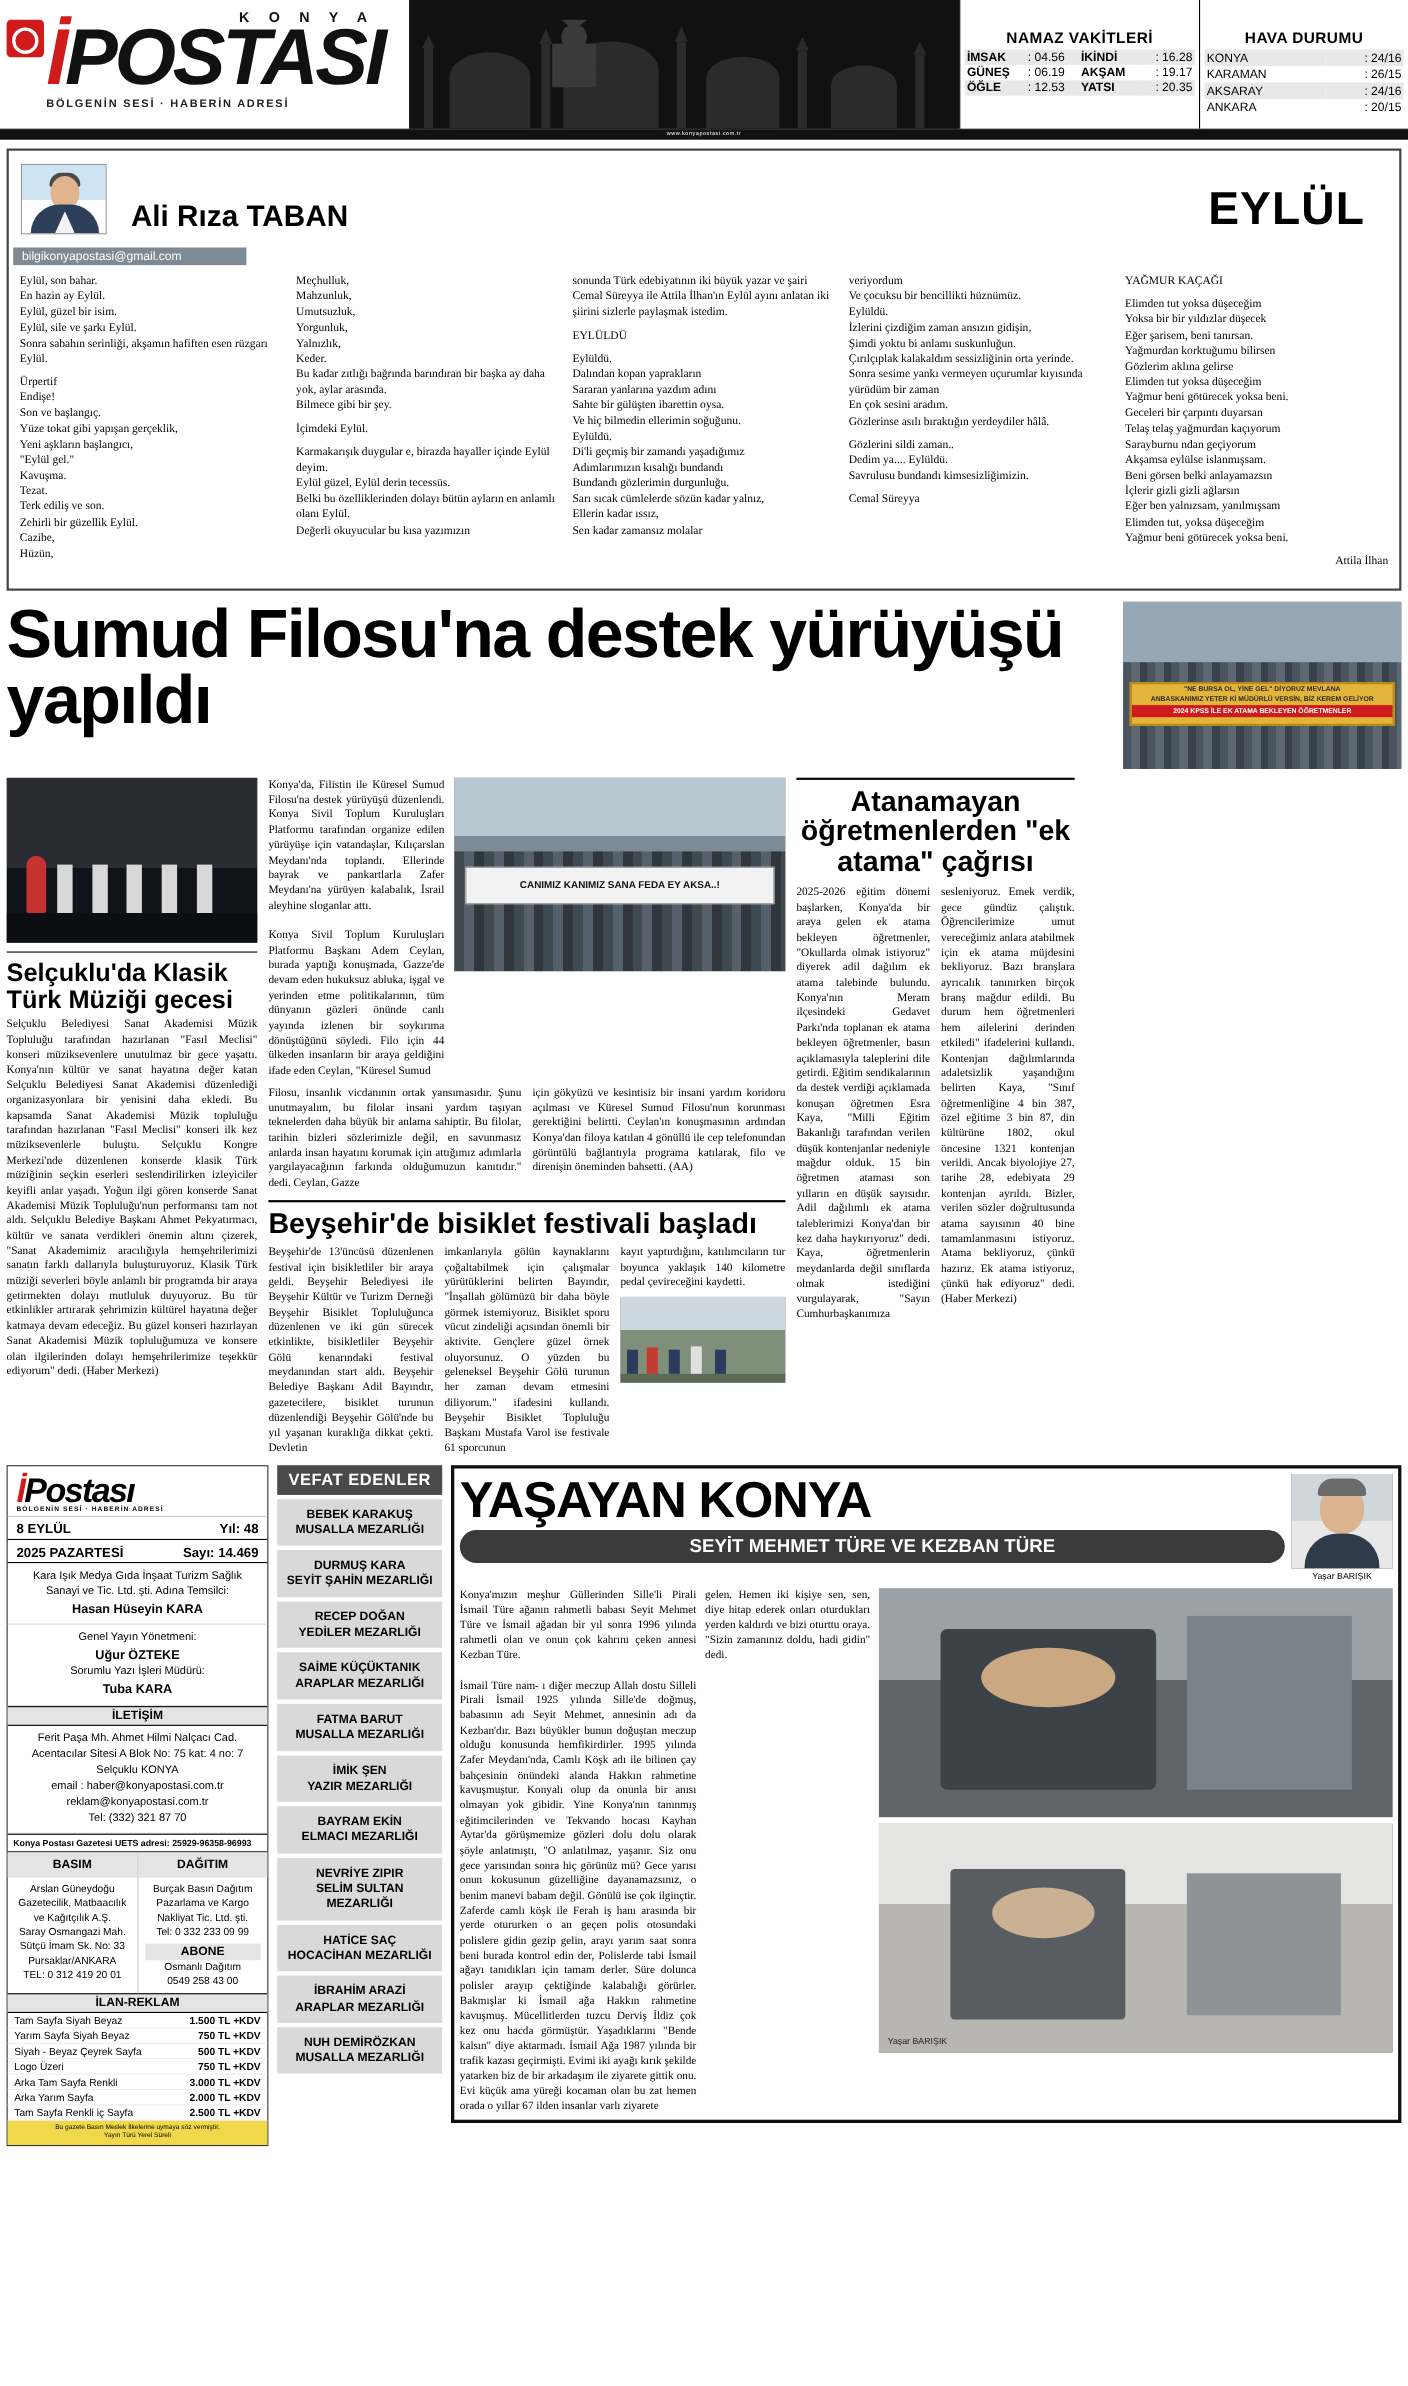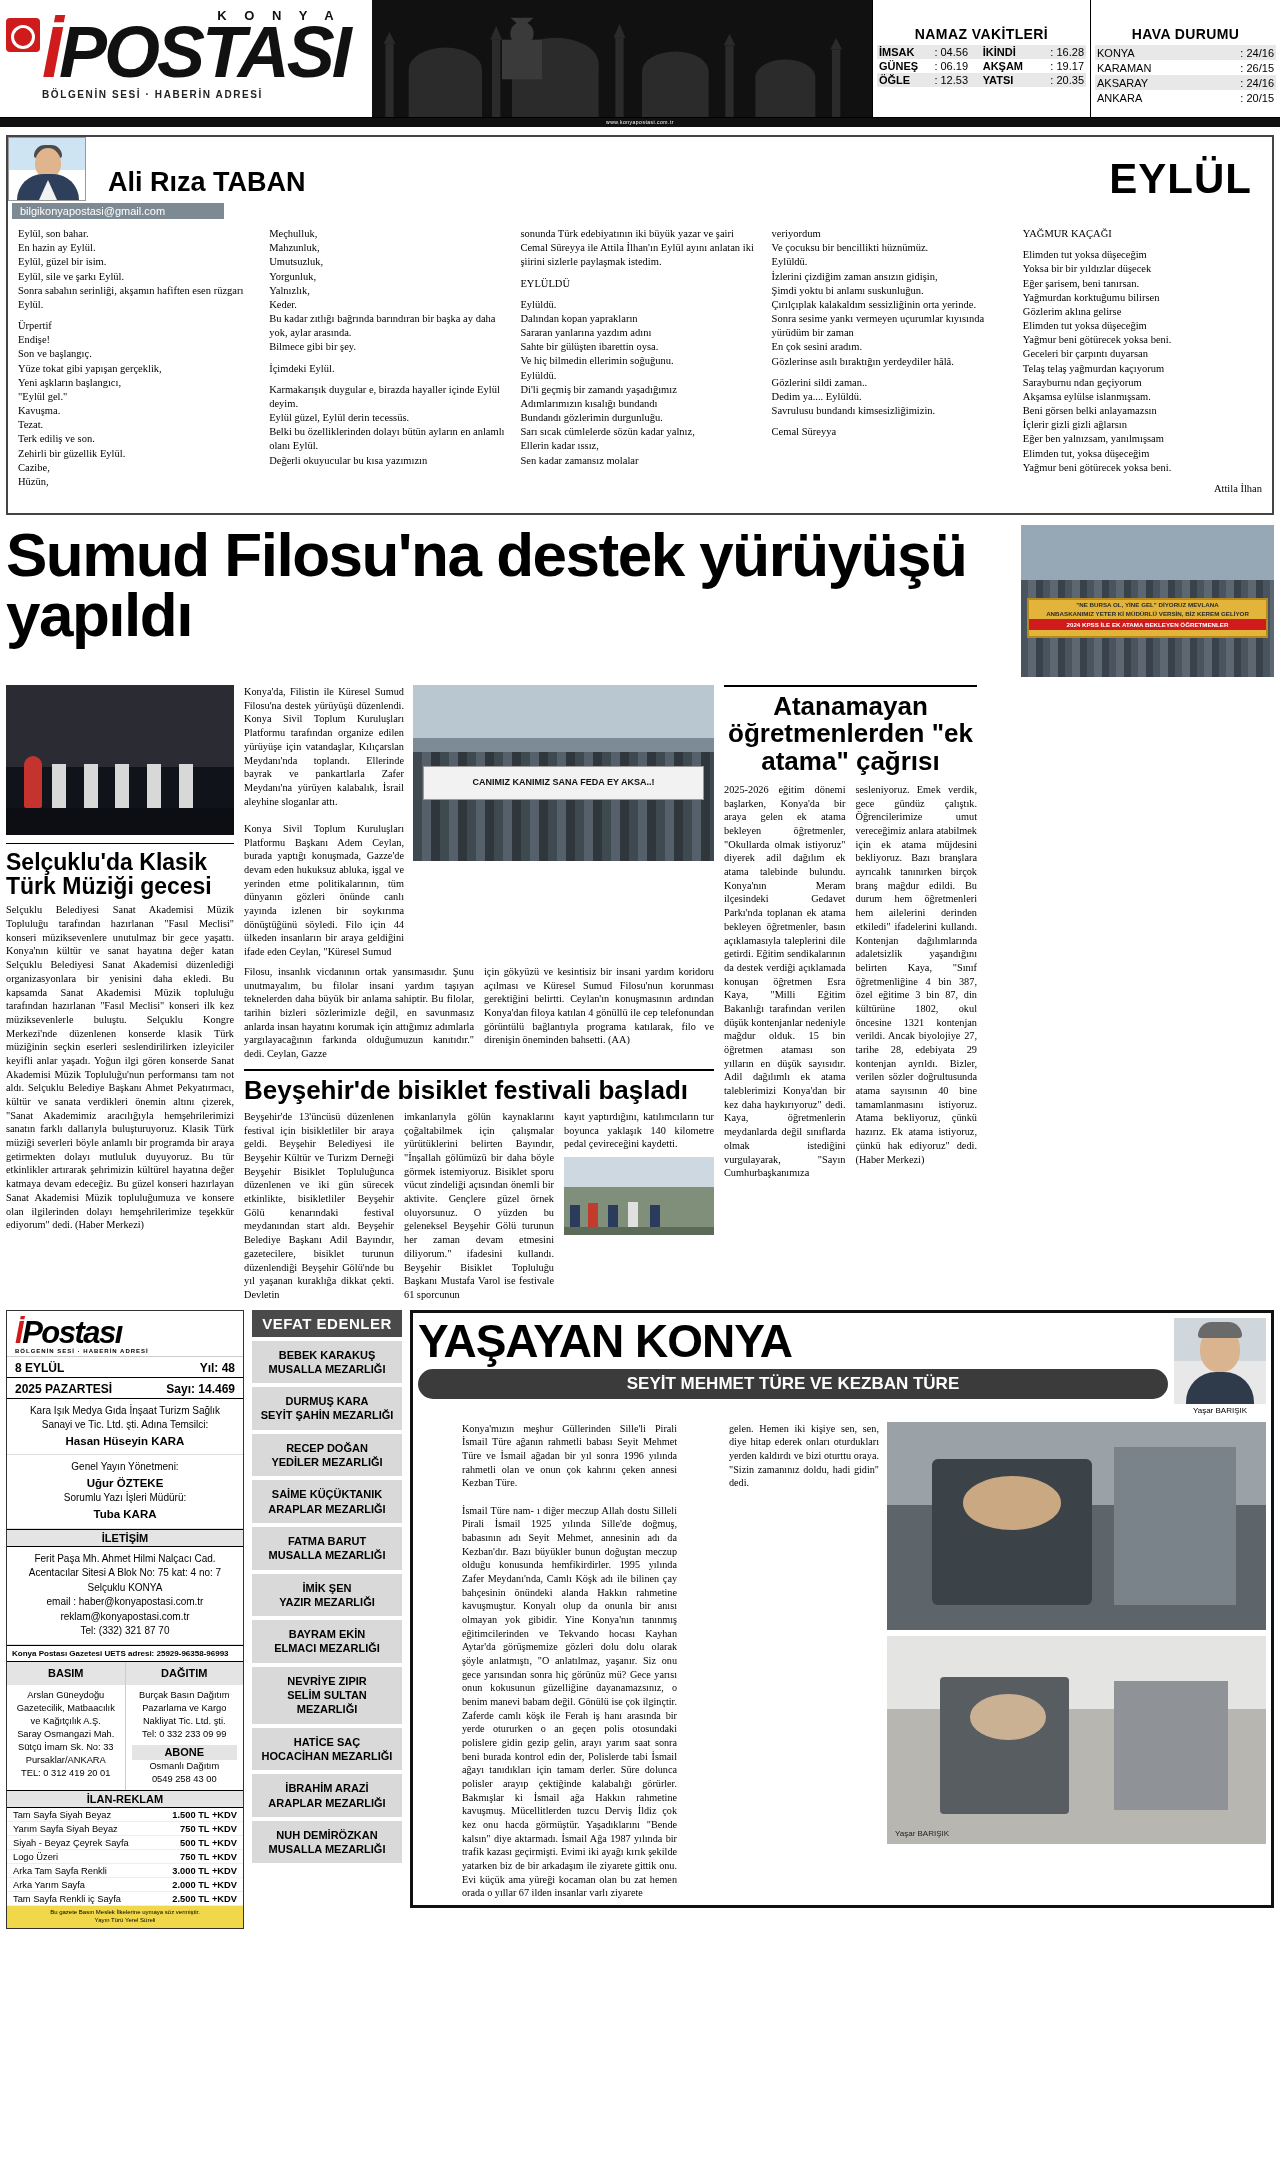--- a/index.html
+++ b/index.html
@@ -123,21 +123,21 @@
     font-family: "Liberation Sans", sans-serif;
     line-height: 9px;
     letter-spacing: .5px;
   }
 
   
   .columnist {
     border: 2px solid #444;
     margin: 8px 6px 0 6px;
   }
-  .col-head { display: flex; align-items: flex-start; padding: 0; }
+  .col-head { display: flex; align-items: center; padding: 11px; }
   .col-photo-wrap { width: 86px; }
   .col-photo {
     width: 78px; height: 64px;
     background: linear-gradient(#cfe4f2 0 52%, #ffffff 52% 100%);
     border: 1px solid #999;
     position: relative;
     overflow: hidden;
   }
   .col-photo .head {
     position: absolute; width: 26px; height: 30px;
@@ -323,21 +323,21 @@
   .yk-sub {
     background: #3b3b3b; color: #fff;
     font-family: "Liberation Sans", sans-serif;
     font-weight: 700; font-size: 17px;
     text-align: center; padding: 5px 0; margin-top: 5px; border-radius: 15px;
   }
   .yk-author { width: 92px; text-align: center; }
   .yk-author .ph { width: 92px; height: 86px; }
   .yk-author .nm { font-family: "Liberation Sans", sans-serif; font-size: 8px; margin-top: 2px; }
   .yk-body { display: flex; gap: 8px; margin-top: 7px; }
-  .yk-col { font-size: 10.2px; line-height: 1.34; text-align: justify; margin-left: 44px; }
+  .yk-col { font-size: 10.2px; line-height: 1.34; text-align: justify; }
   .yk-col.w1 { width: 215px; }
   .yk-col.w2 { width: 215px; }
   .yk-photos { flex: 1; display: flex; flex-direction: column; gap: 6px; }
   .yk-photos .ph { width: 100%; height: 208px; }
 
   .caption-sm { font-size: 8px; font-family: "Liberation Sans", sans-serif; }
 </style>
 </head>
 <body>
 

